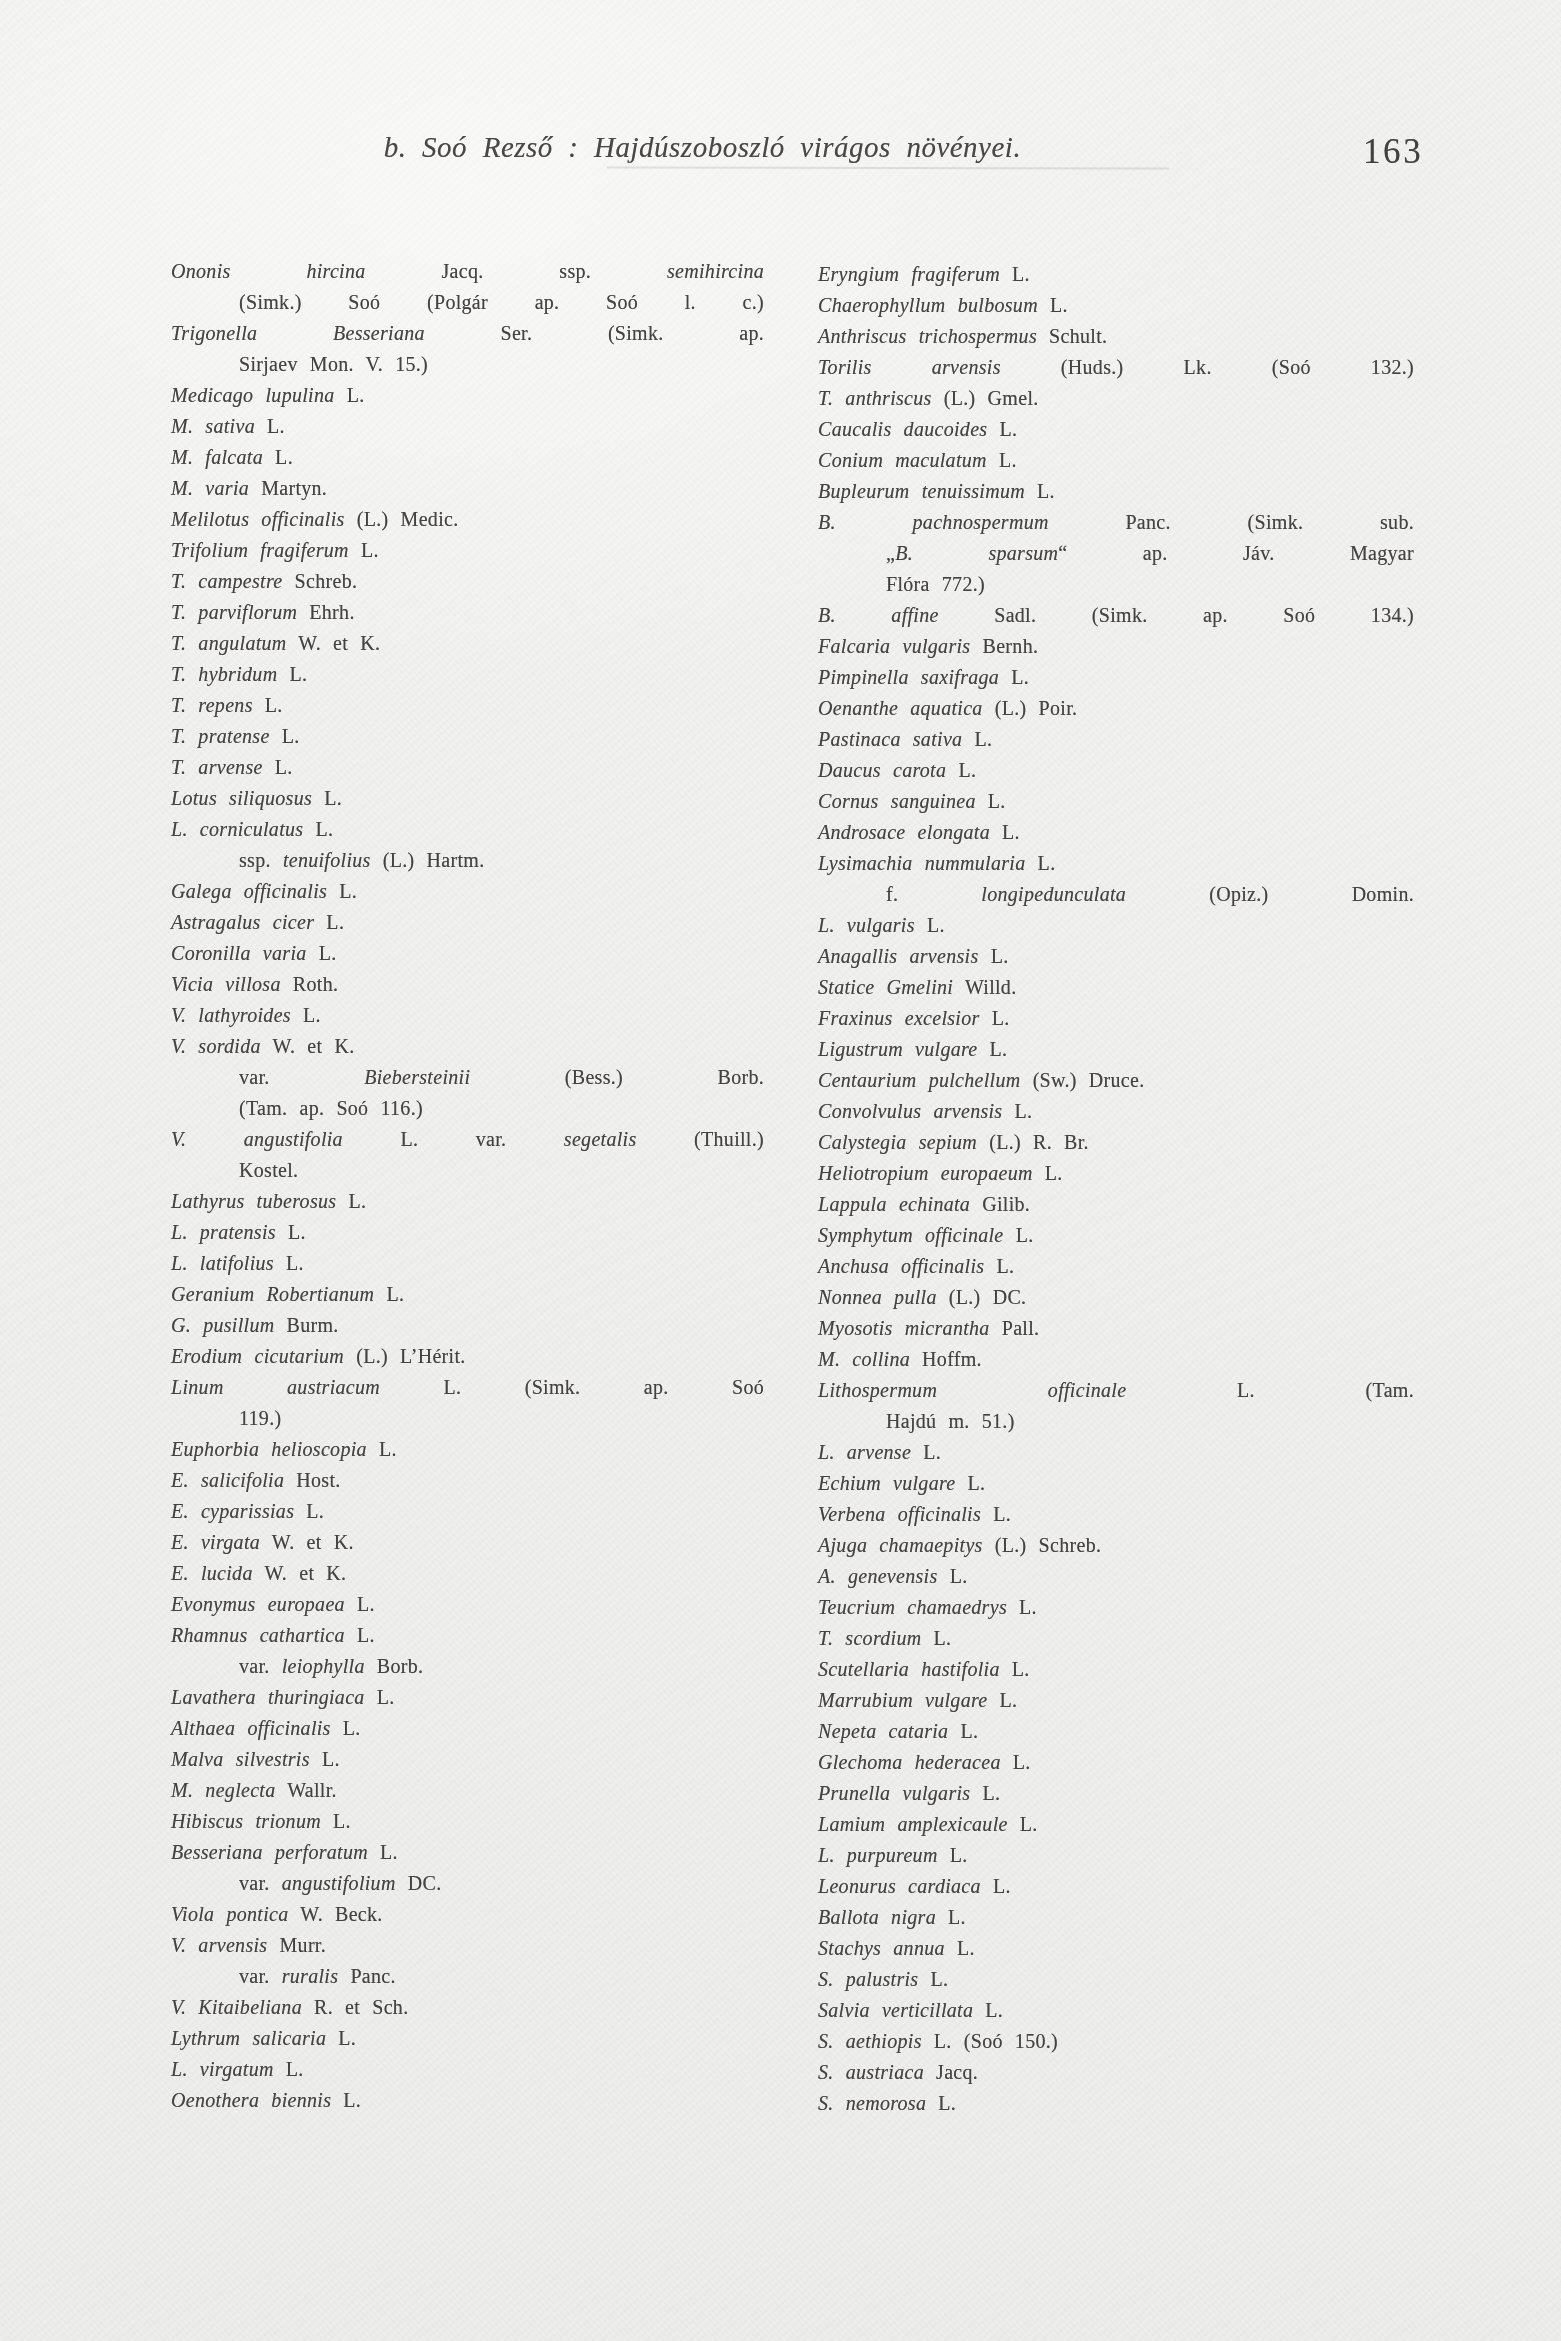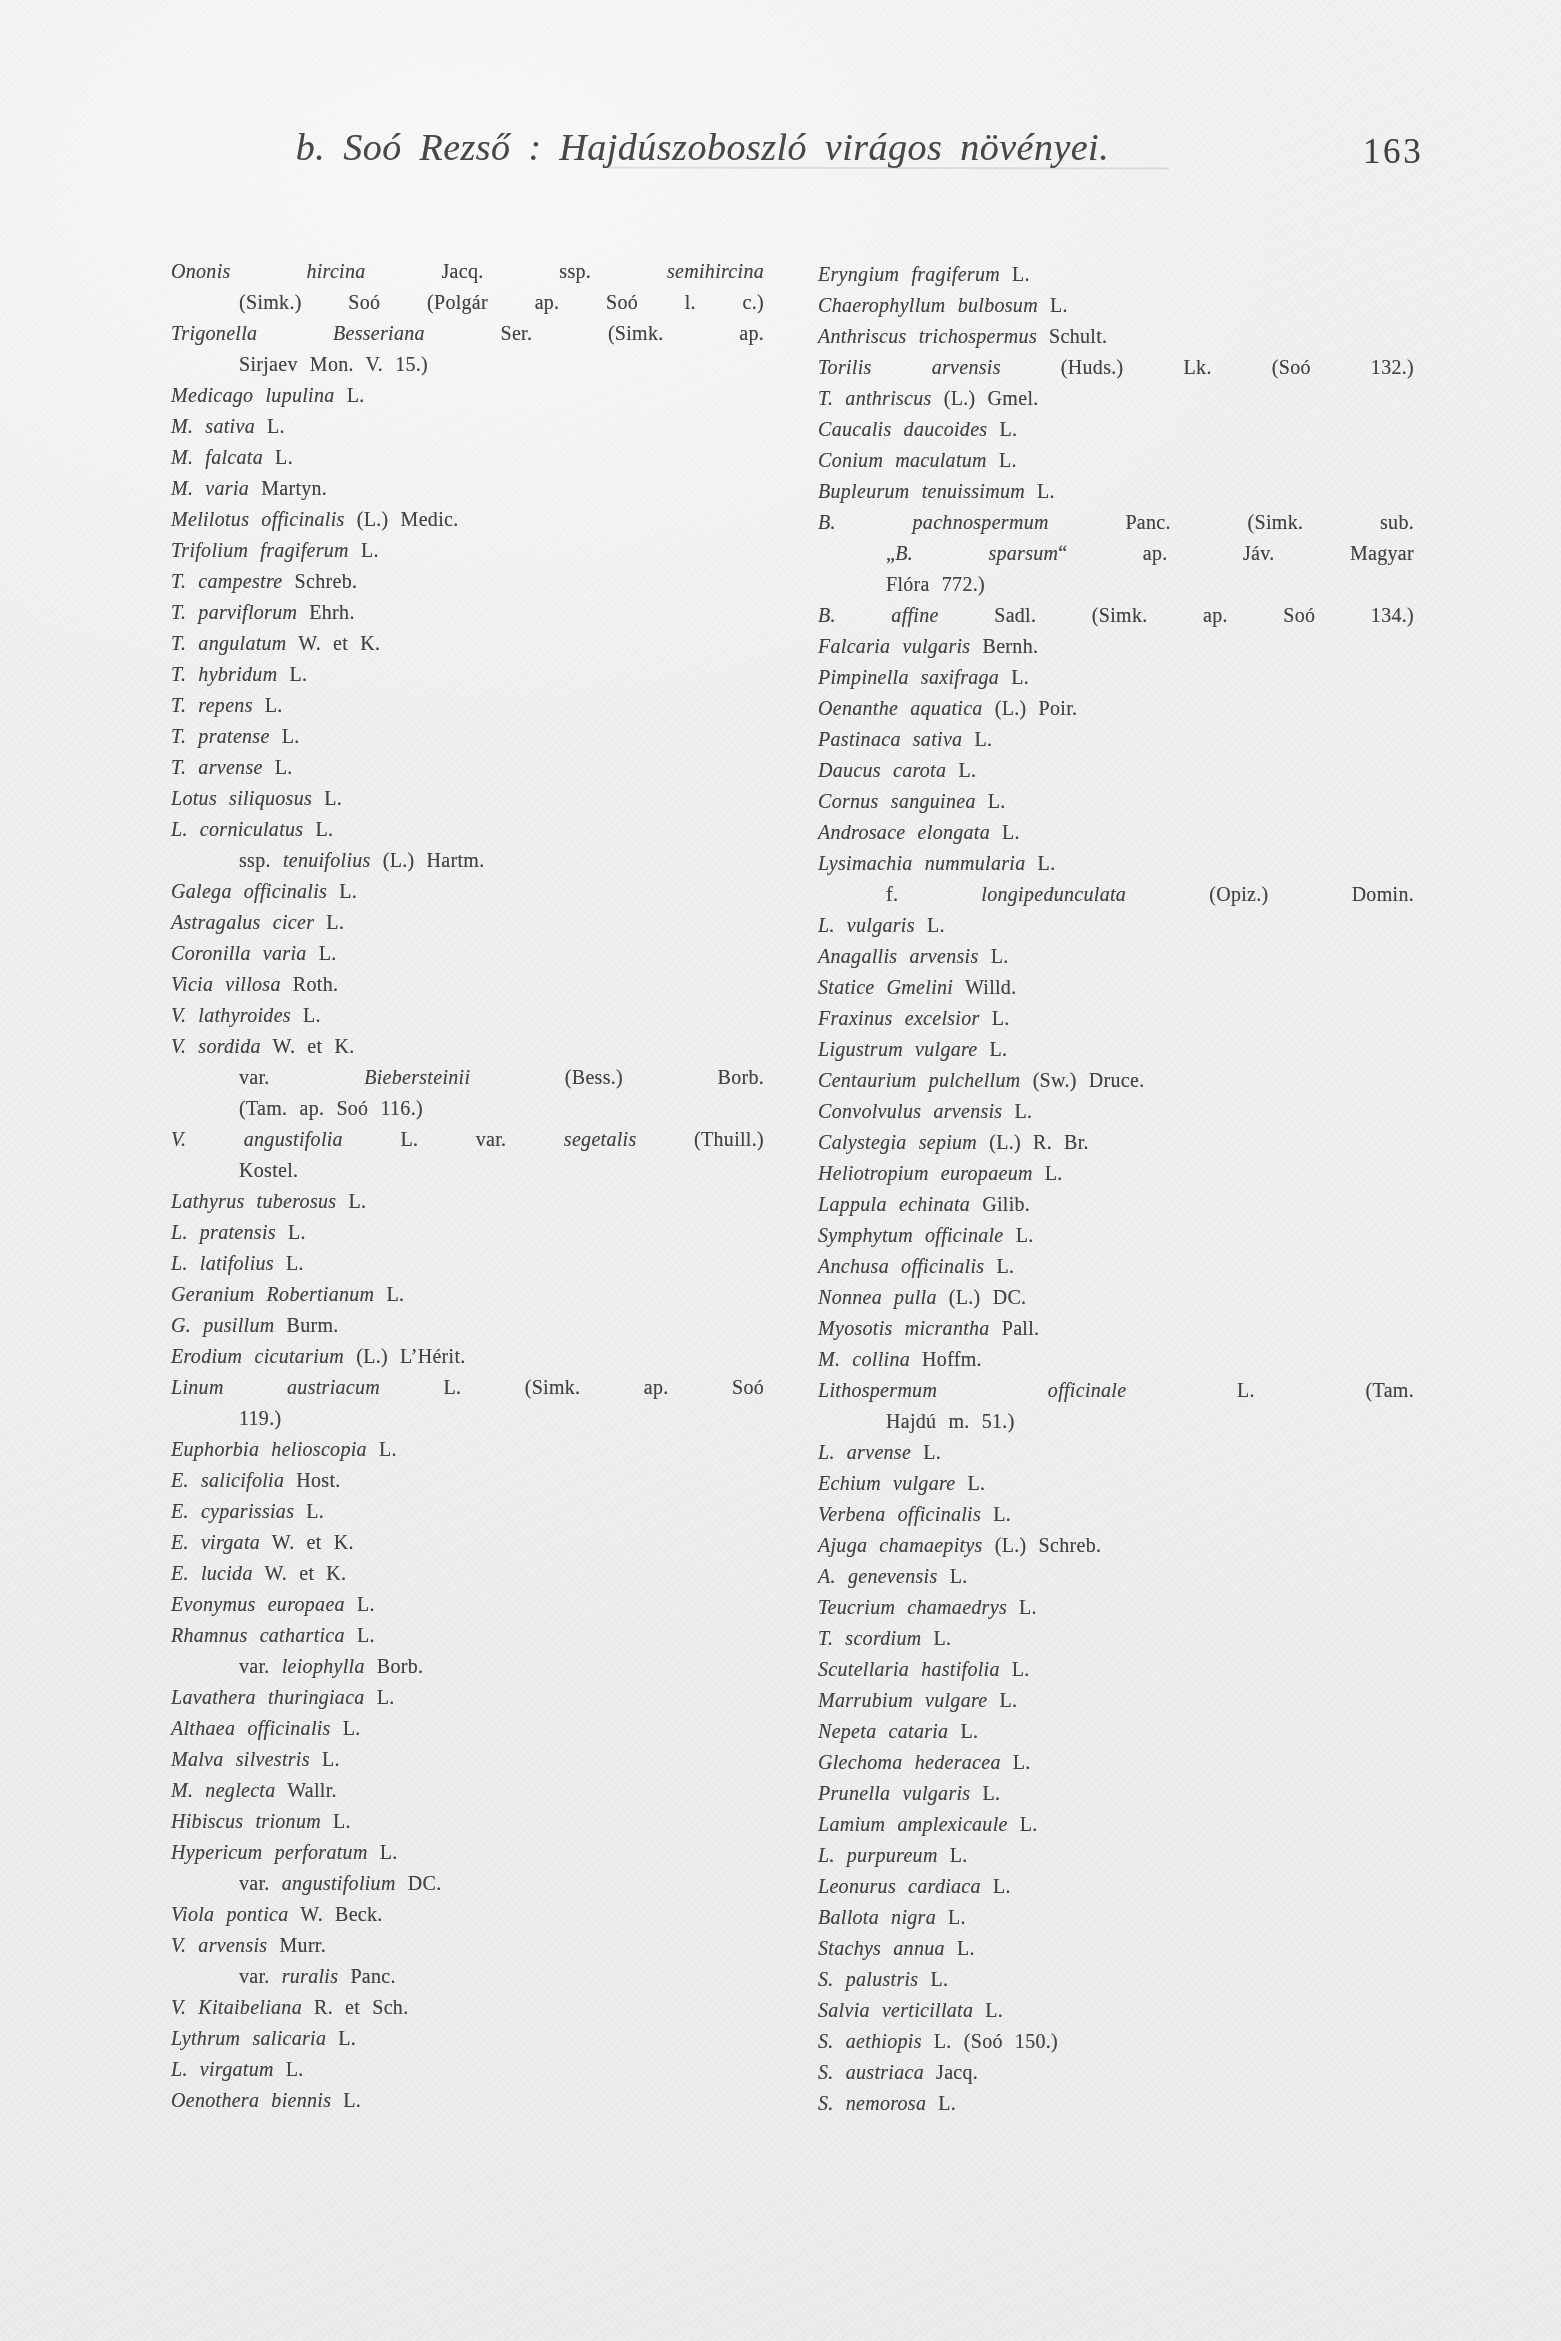--- a/index.html
+++ b/index.html
@@ -10,21 +10,21 @@
       repeating-linear-gradient(47deg, rgba(0,0,0,0.012) 0 1.7px, rgba(255,255,255,0.015) 1.7px 4.3px),
       repeating-linear-gradient(-43deg, rgba(0,0,0,0.01) 0 2.6px, rgba(255,255,255,0.012) 2.6px 6px),
       linear-gradient(180deg,#f2f2f0 0%,#f0f0ee 55%,#ededeb 100%);
     font-family:"Liberation Serif","DejaVu Serif",serif;
     color:#45433f;
   }
   .page{position:absolute;inset:0;}
   .running-title{
     position:absolute;top:130px;left:0;width:1405px;
     text-align:center;
-    font-style:italic;font-size:38px;line-height:35px;
+    font-style:italic;font-size:29px;line-height:35px;
     word-spacing:7.8px;letter-spacing:0.5px;
     color:#4a4845;
     text-shadow:0 0 0.6px rgba(70,66,60,0.45);
   }
   .underline-mark{
     position:absolute;top:167px;left:607px;width:562px;height:1.7px;
     background:rgba(110,108,102,0.17);
     transform:rotate(0.12deg);
   }
   .page-number{
@@ -111,21 +111,21 @@
       <div class="line"><i>E. virgata</i><span> W. et K.</span></div>
       <div class="line"><i>E. lucida</i><span> W. et K.</span></div>
       <div class="line"><i>Evonymus europaea</i><span> L.</span></div>
       <div class="line"><i>Rhamnus cathartica</i><span> L.</span></div>
       <div class="line ind"><span>var. </span><i>leiophylla</i><span> Borb.</span></div>
       <div class="line"><i>Lavathera thuringiaca</i><span> L.</span></div>
       <div class="line"><i>Althaea officinalis</i><span> L.</span></div>
       <div class="line"><i>Malva silvestris</i><span> L.</span></div>
       <div class="line"><i>M. neglecta</i><span> Wallr.</span></div>
       <div class="line"><i>Hibiscus trionum</i><span> L.</span></div>
-      <div class="line"><i>Hypericum perforatum</i><span> L.</span></div>
+      <div class="line"><i>Besseriana perforatum</i><span> L.</span></div>
       <div class="line ind"><span>var. </span><i>angustifolium</i><span> DC.</span></div>
       <div class="line"><i>Viola pontica</i><span> W. Beck.</span></div>
       <div class="line"><i>V. arvensis</i><span> Murr.</span></div>
       <div class="line ind"><span>var. </span><i>ruralis</i><span> Panc.</span></div>
       <div class="line"><i>V. Kitaibeliana</i><span> R. et Sch.</span></div>
       <div class="line"><i>Lythrum salicaria</i><span> L.</span></div>
       <div class="line"><i>L. virgatum</i><span> L.</span></div>
       <div class="line"><i>Oenothera biennis</i><span> L.</span></div>
     </div>
 

